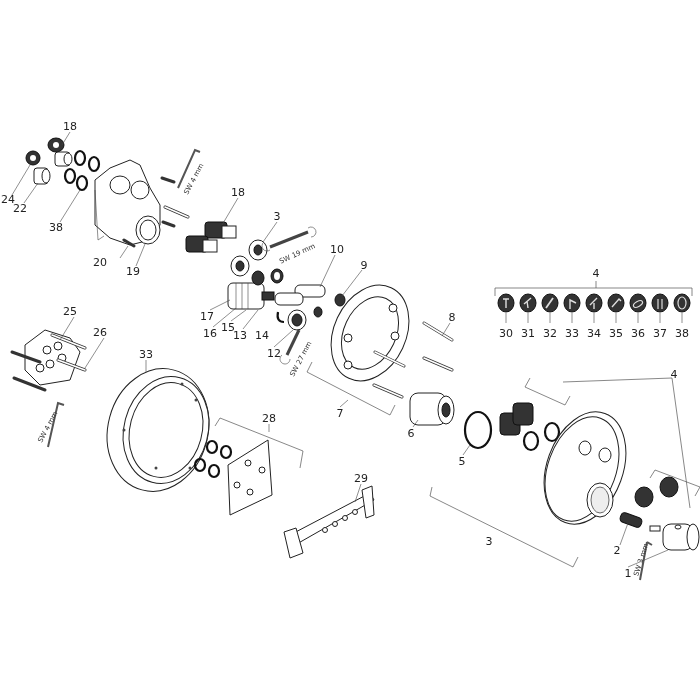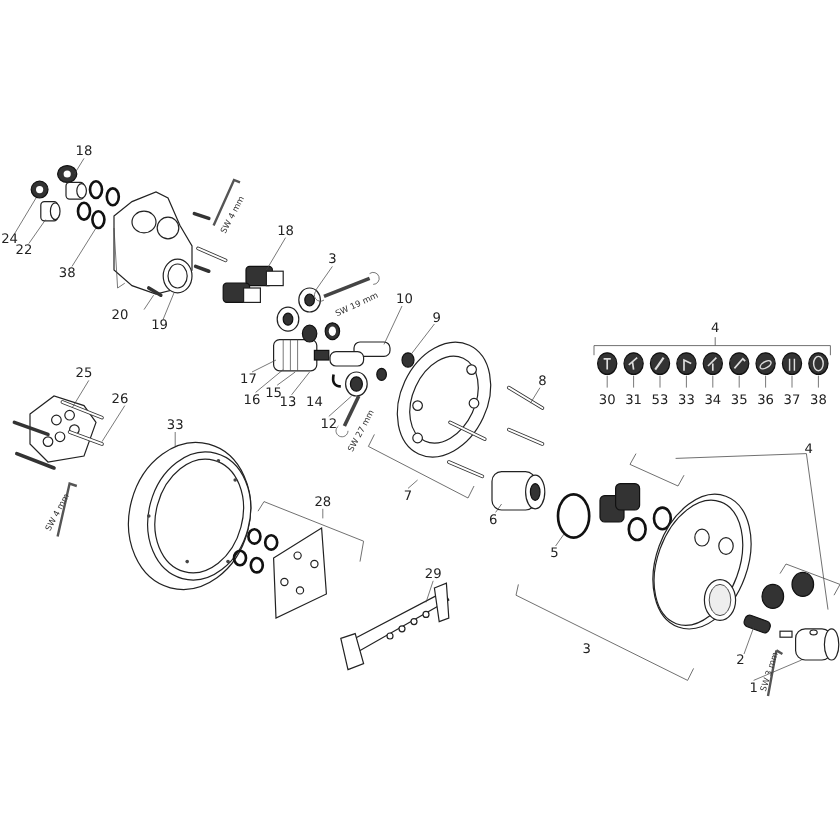--- a/index.html
+++ b/index.html
@@ -324,21 +324,21 @@
 <span class="lbl" style="left:20px;top:208px">22</span>
 <span class="lbl" style="left:70px;top:126px">18</span>
 <span class="lbl" style="left:8px;top:199px">24</span>
 <span class="lbl" style="left:70px;top:311px">25</span>
 <span class="lbl" style="left:100px;top:332px">26</span>
 <span class="lbl" style="left:146px;top:354px">33</span>
 <span class="lbl" style="left:269px;top:418px">28</span>
 <span class="lbl" style="left:361px;top:478px">29</span>
 <span class="lbl" style="left:506px;top:333px">30</span>
 <span class="lbl" style="left:528px;top:333px">31</span>
-<span class="lbl" style="left:550px;top:333px">53</span>
+<span class="lbl" style="left:550px;top:333px">32</span>
 <span class="lbl" style="left:572px;top:333px">33</span>
 <span class="lbl" style="left:594px;top:333px">34</span>
 <span class="lbl" style="left:616px;top:333px">35</span>
 <span class="lbl" style="left:638px;top:333px">36</span>
 <span class="lbl" style="left:660px;top:333px">37</span>
 <span class="lbl" style="left:682px;top:333px">38</span>
 
 <span class="tool" style="left:186px;top:190px;transform:rotate(-62deg)">SW 4 mm</span>
 <span class="tool" style="left:280px;top:258px;transform:rotate(-25deg)">SW 19 mm</span>
 <span class="tool" style="left:292px;top:372px;transform:rotate(-62deg)">SW 27 mm</span>

